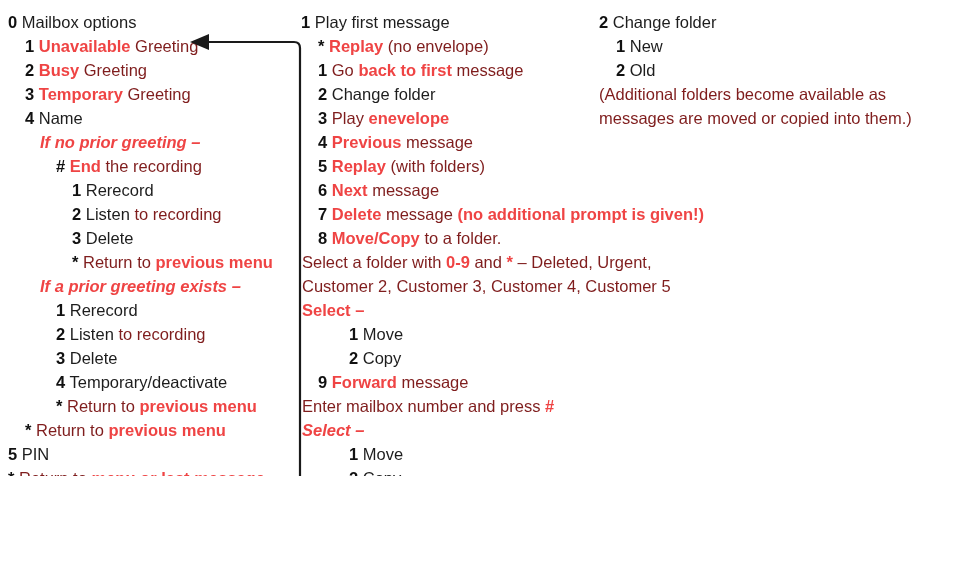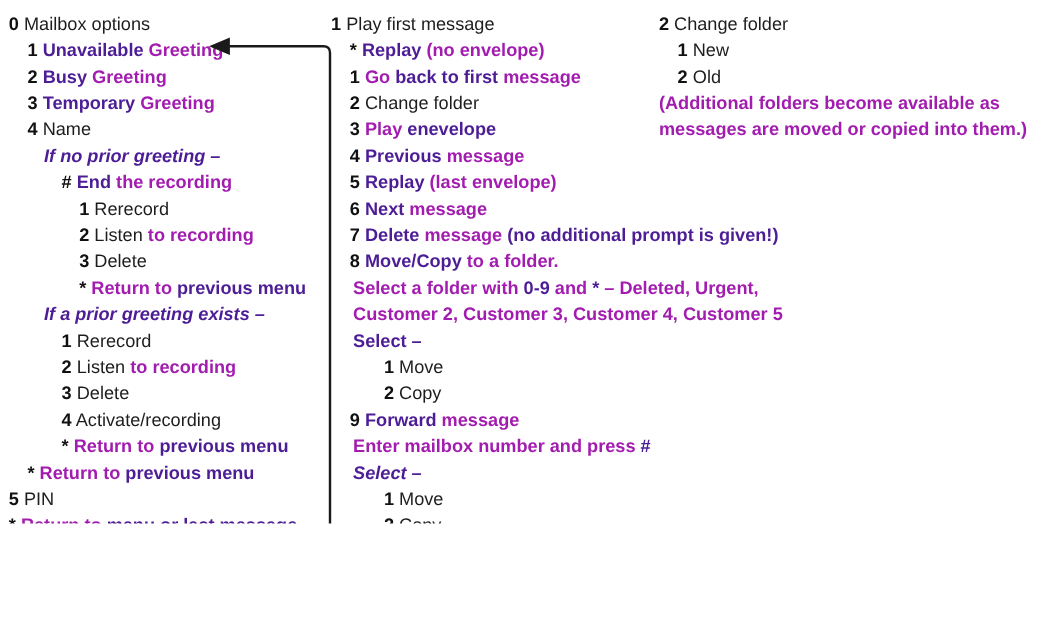--- a/index.html
+++ b/index.html
@@ -37,40 +37,40 @@
     white-space: nowrap;
     font-size: 16.5px;
     color: #222222;
   }
   .line .k {            
     font-weight: bold;
     color: #111111;
   }
   .b {                  
     font-weight: bold;
-    color: #4c1d95;
+    color: #ef4444;
   }
   .g {                  
-    font-weight: bold;
-    color: #a21caf;
+    font-weight: normal;
+    color: #7f1d1d;
   }
   .d {                  
     font-weight: normal;
     color: #1d1d1d;
   }
 
   
   .i0 { padding-left: 0px; }
   .i1 { padding-left: 17px; }
   .i2 { padding-left: 32px; font-style: italic; }
   .i3 { padding-left: 48px; }
   .i4 { padding-left: 64px; }
 
   
-  .cont { padding-left: 20px; }
+  .cont { padding-left: 1px; }
 
   
   #connector {
     position: absolute;
     left: 0;
     top: 0;
     width: 959px;
     height: 564px;
     pointer-events: none;
   }
@@ -89,34 +89,34 @@
       <div class="line i2"><span class="b">If no prior greeting –</span></div>
       <div class="line i3"><span class="k">#</span> <span class="b">End </span><span class="g">the recording</span></div>
       <div class="line i4"><span class="k">1</span> <span class="d">Rerecord</span></div>
       <div class="line i4"><span class="k">2</span> <span class="d">Listen </span><span class="g">to recording</span></div>
       <div class="line i4"><span class="k">3</span> <span class="d">Delete</span></div>
       <div class="line i4"><span class="k">*</span> <span class="g">Return </span><span class="g">to </span><span class="b">previous menu</span></div>
       <div class="line i2"><span class="b">If a prior greeting exists –</span></div>
       <div class="line i3"><span class="k">1</span> <span class="d">Rerecord</span></div>
       <div class="line i3"><span class="k">2</span> <span class="d">Listen </span><span class="g">to recording</span></div>
       <div class="line i3"><span class="k">3</span> <span class="d">Delete</span></div>
-      <div class="line i3"><span class="k">4</span> <span class="d">Activate/recording</span></div>
+      <div class="line i3"><span class="k">4</span> <span class="d">Temporary/deactivate</span></div>
       <div class="line i3"><span class="k">*</span> <span class="g">Return to </span><span class="b">previous menu</span></div>
       <div class="line i1"><span class="k">*</span> <span class="g">Return to </span><span class="b">previous menu</span></div>
       <div class="line i0"><span class="k">5</span> <span class="d">PIN</span></div>
       <div class="line i0"><span class="k">*</span> <span class="g">Return to </span><span class="b">menu or last message</span></div>
     </div>
   <div class="column" id="col-middle">
       <div class="line i0"><span class="k">1</span> <span class="d">Play first message</span></div>
       <div class="line i1"><span class="k">*</span> <span class="b">Replay </span><span class="g">(no envelope)</span></div>
       <div class="line i1"><span class="k">1</span> <span class="g">Go </span><span class="b">back to first </span><span class="g">message</span></div>
       <div class="line i1"><span class="k">2</span> <span class="d">Change folder</span></div>
       <div class="line i1"><span class="k">3</span> <span class="g">Play </span><span class="b">enevelope</span></div>
       <div class="line i1"><span class="k">4</span> <span class="b">Previous </span><span class="g">message</span></div>
-      <div class="line i1"><span class="k">5</span> <span class="b">Replay </span><span class="g">(last envelope)</span></div>
+      <div class="line i1"><span class="k">5</span> <span class="b">Replay </span><span class="g">(with folders)</span></div>
       <div class="line i1"><span class="k">6</span> <span class="b">Next </span><span class="g">message</span></div>
       <div class="line i1"><span class="k">7</span> <span class="b">Delete </span><span class="g">message </span><span class="b">(no additional prompt is given!)</span></div>
       <div class="line i1"><span class="k">8</span> <span class="b">Move/Copy </span><span class="g">to a folder.</span></div>
       <div class="line i1 cont"><span class="g">Select a folder with </span><span class="b">0-9</span><span class="g"> and </span><span class="b">*</span><span class="g"> – Deleted, Urgent,</span></div>
       <div class="line i1 cont"><span class="g">Customer 2, Customer 3, Customer 4, Customer 5</span></div>
       <div class="line i1 cont"><span class="b">Select –</span></div>
       <div class="line i3"><span class="k">1</span> <span class="d">Move</span></div>
       <div class="line i3"><span class="k">2</span> <span class="d">Copy</span></div>
       <div class="line i1"><span class="k">9</span> <span class="b">Forward </span><span class="g">message</span></div>
       <div class="line i1 cont"><span class="g">Enter mailbox number and press </span><span class="b">#</span></div>

